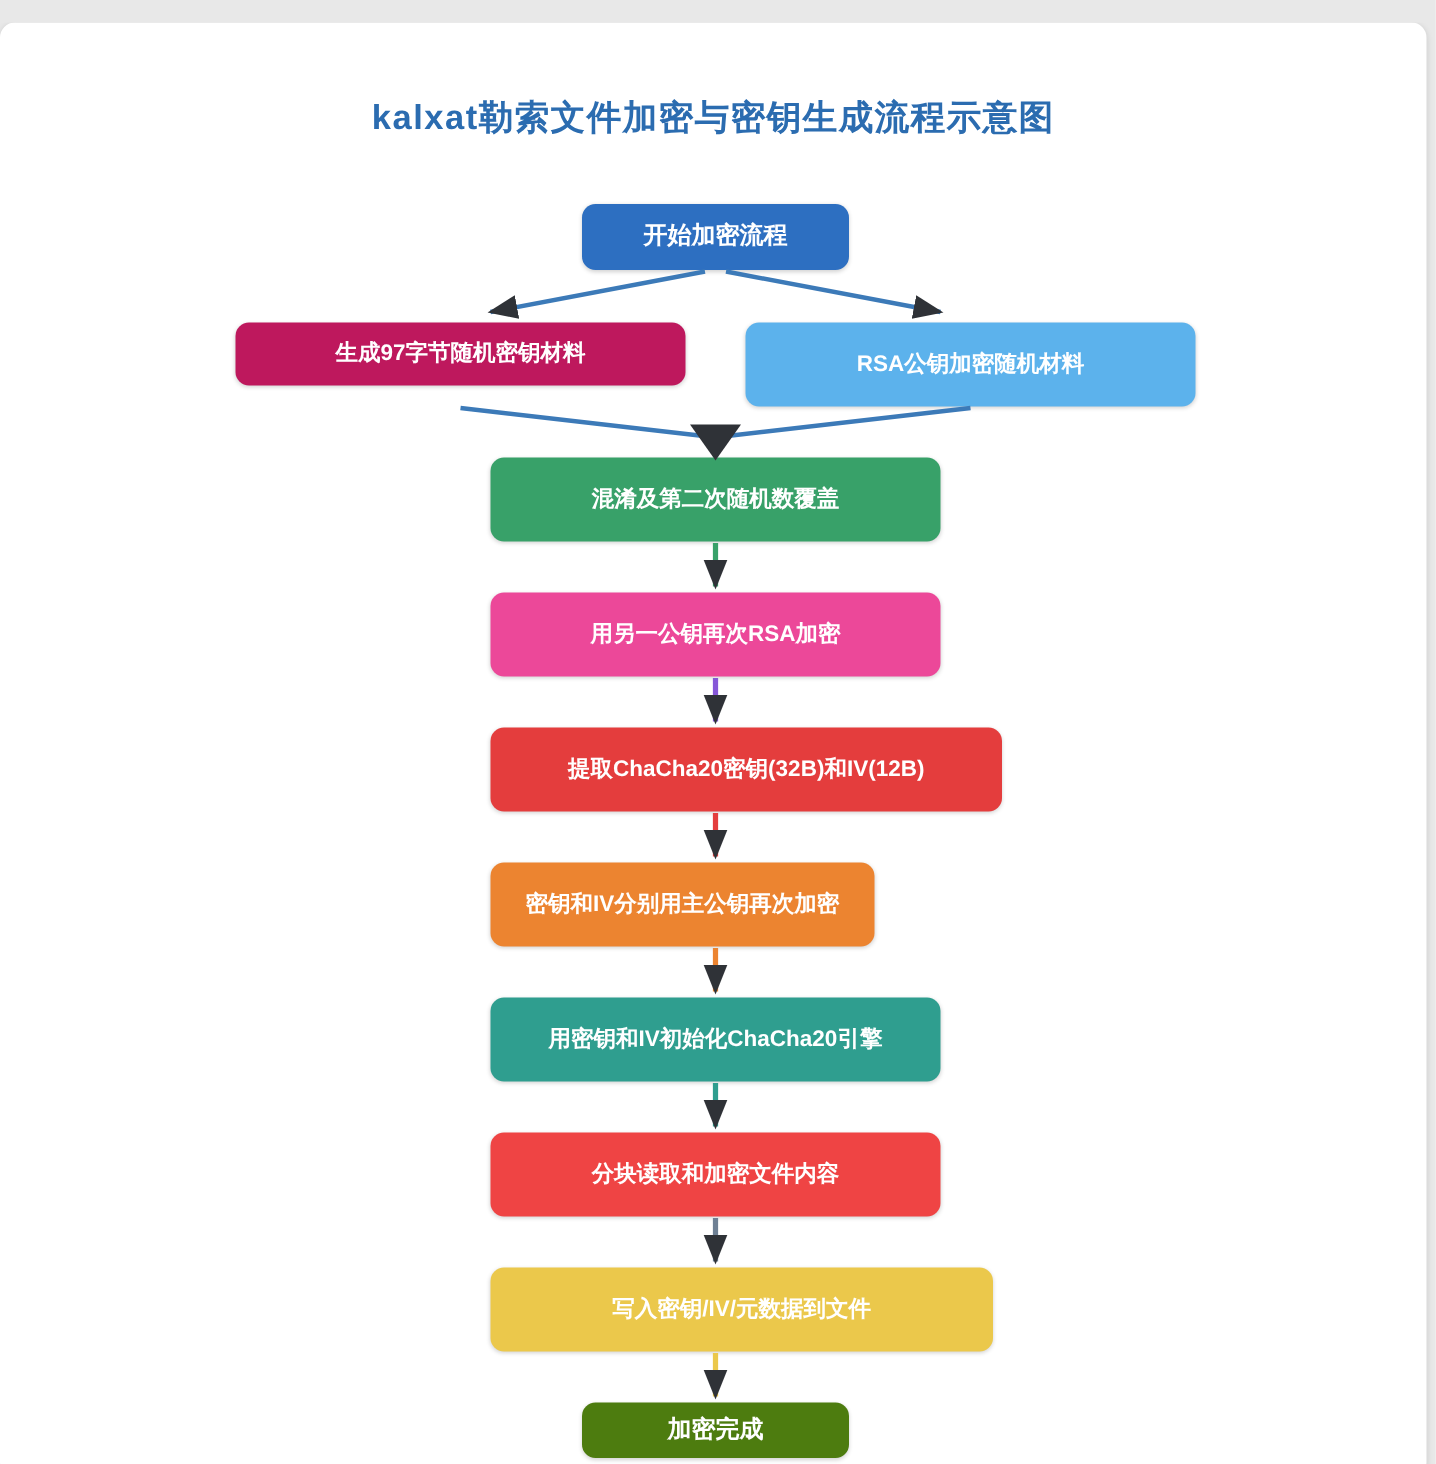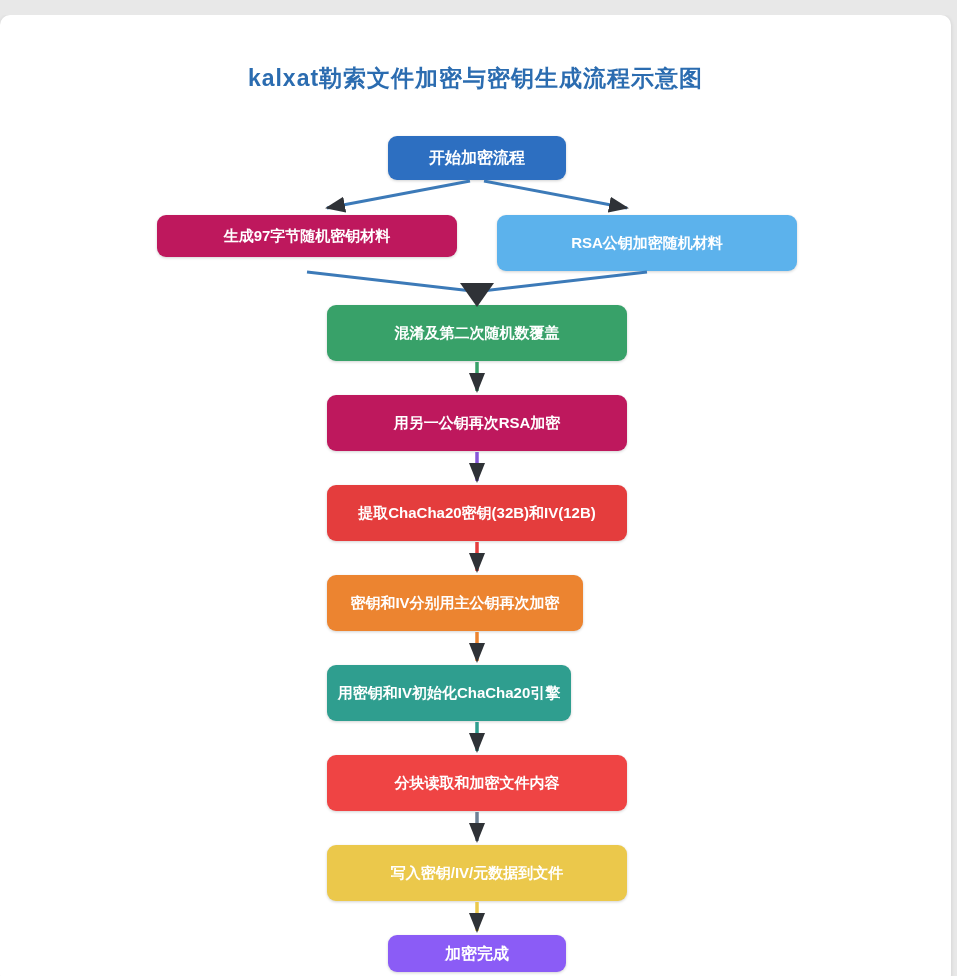--- a/index.html
+++ b/index.html
@@ -20,33 +20,33 @@
   <div class="title" style="color: rgb(43, 108, 176);">kalxat勒索文件加密与密钥生成流程示意图</div>
 
   <div class="node small" style="left: 388px; top: 121px; width: 178px; height: 44px; background-color: rgb(45, 111, 193);">开始加密流程</div>
 
   <div class="node" style="left: 157px; top: 200px; width: 300px; height: 42px; background-color: #be185d;">生成97字节随机密钥材料</div>
 
   <div class="node" style="left: 327px; top: 290px; width: 300px; height: 56px; background-color: rgb(56, 161, 105);">混淆及第二次随机数覆盖</div>
 
   <div class="node" style="left: 497px; top: 200px; width: 300px; height: 56px; background-color: rgb(92, 178, 236);">RSA公钥加密随机材料</div>
 
-  <div class="node" style="left: 327px; top: 380px; width: 300px; height: 56px; background-color: #be185d;">用另一公钥再次RSA加密</div>
+  <div class="node" style="left: 327px; top: 380px; width: 300px; height: 56px; background-color: #ec4899;">用另一公钥再次RSA加密</div>
 
-  <div class="node" style="left: 327px; top: 470px; width: 300px; height: 56px; background-color: rgb(228, 61, 61);">提取ChaCha20密钥(32B)和IV(12B)</div>
+  <div class="node" style="left: 327px; top: 470px; width: 341px; height: 56px; background-color: rgb(228, 61, 61);">提取ChaCha20密钥(32B)和IV(12B)</div>
 
   <div class="node" style="left: 327px; top: 560px; width: 256px; height: 56px; background-color: rgb(236, 132, 48);">密钥和IV分别用主公钥再次加密</div>
 
-  <div class="node" style="left: 327px; top: 650px; width: 244px; height: 56px; background-color: rgb(47, 158, 143);">用密钥和IV初始化ChaCha20引擎</div>
+  <div class="node" style="left: 327px; top: 650px; width: 300px; height: 56px; background-color: rgb(47, 158, 143);">用密钥和IV初始化ChaCha20引擎</div>
 
   <div class="node" style="left: 327px; top: 740px; width: 300px; height: 56px; background-color: #ef4444;">分块读取和加密文件内容</div>
 
-  <div class="node" style="left: 327px; top: 830px; width: 300px; height: 56px; background-color: rgb(235, 200, 75);">写入密钥/IV/元数据到文件</div>
+  <div class="node" style="left: 327px; top: 830px; width: 335px; height: 56px; background-color: rgb(235, 200, 75);">写入密钥/IV/元数据到文件</div>
 
-  <div class="node small" style="left: 388px; top: 920px; width: 178px; height: 37px; background-color: #8b5cf6;">加密完成</div>
+  <div class="node small" style="left: 388px; top: 920px; width: 178px; height: 37px; background-color: #4d7c0f;">加密完成</div>
 
   <svg class="overlay">
     <defs>
       <marker id="ah" markerUnits="userSpaceOnUse" markerWidth="22" markerHeight="18" refX="18" refY="8" orient="auto">
         <path d="M0,0 L20,8 L0,16 Z" style="fill: rgb(47, 50, 55);"></path>
       </marker>
     </defs>
 
     <line x1="470" y1="166" x2="327" y2="193" stroke-width="3" marker-end="url(#ah)" style="stroke: rgb(60, 122, 184);"></line>
     <line x1="484" y1="166" x2="627" y2="193" stroke-width="3" marker-end="url(#ah)" style="stroke: rgb(60, 122, 184);"></line>

